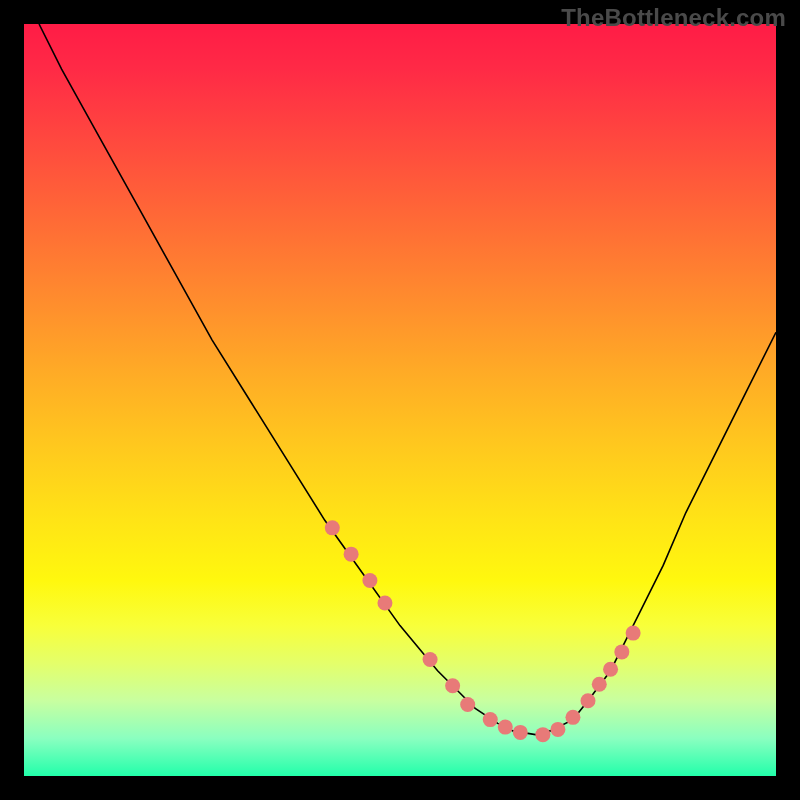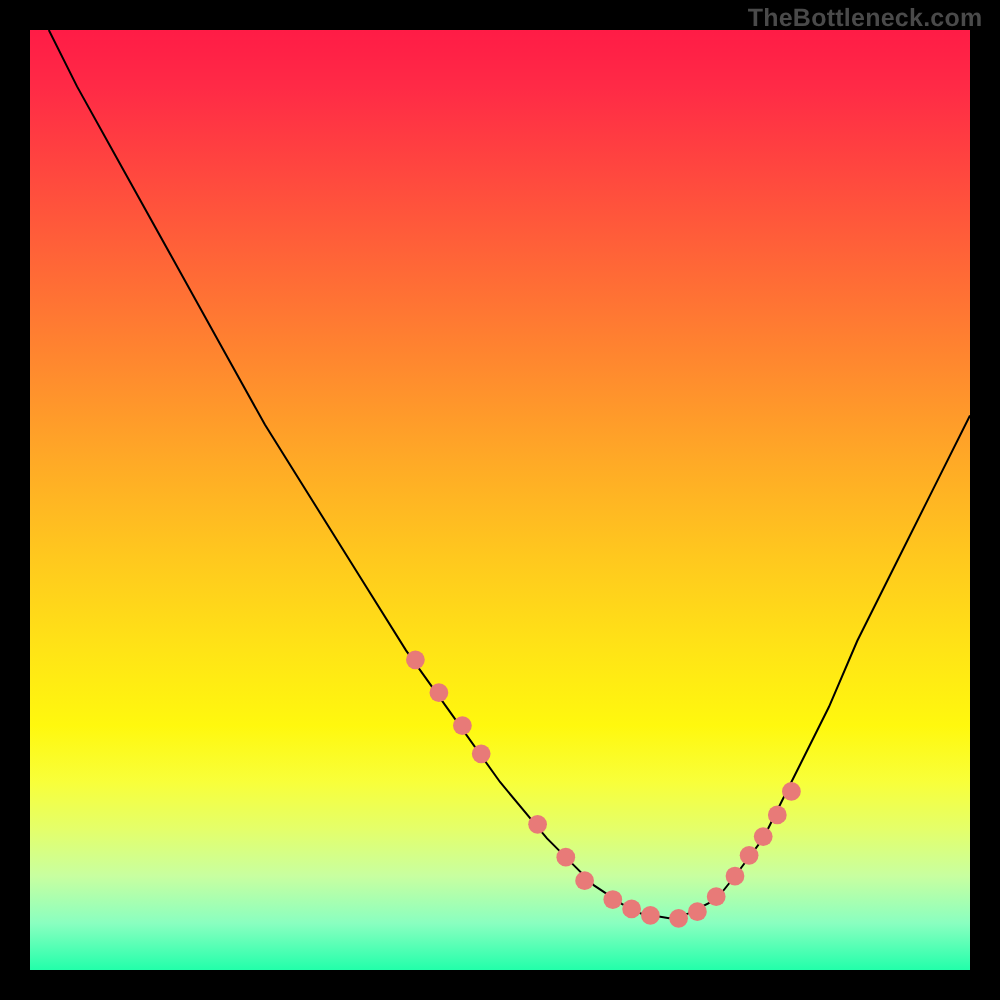--- a/index.html
+++ b/index.html
@@ -9,21 +9,21 @@
     background: #000;
     position: relative;
     overflow: hidden;
     font-family: Arial, Helvetica, sans-serif;
   }
   .watermark {
     position: absolute;
     top: 4px;
     right: 14px;
     color: #4a4a4a;
-    font-size: 20px;
+    font-size: 24px;
     font-weight: 600;
     letter-spacing: 0.2px;
     z-index: 20;
   }
   .plot-area {
     position: absolute;
     left: 24px;
     top: 24px;
     width: 752px;
     height: 752px;

